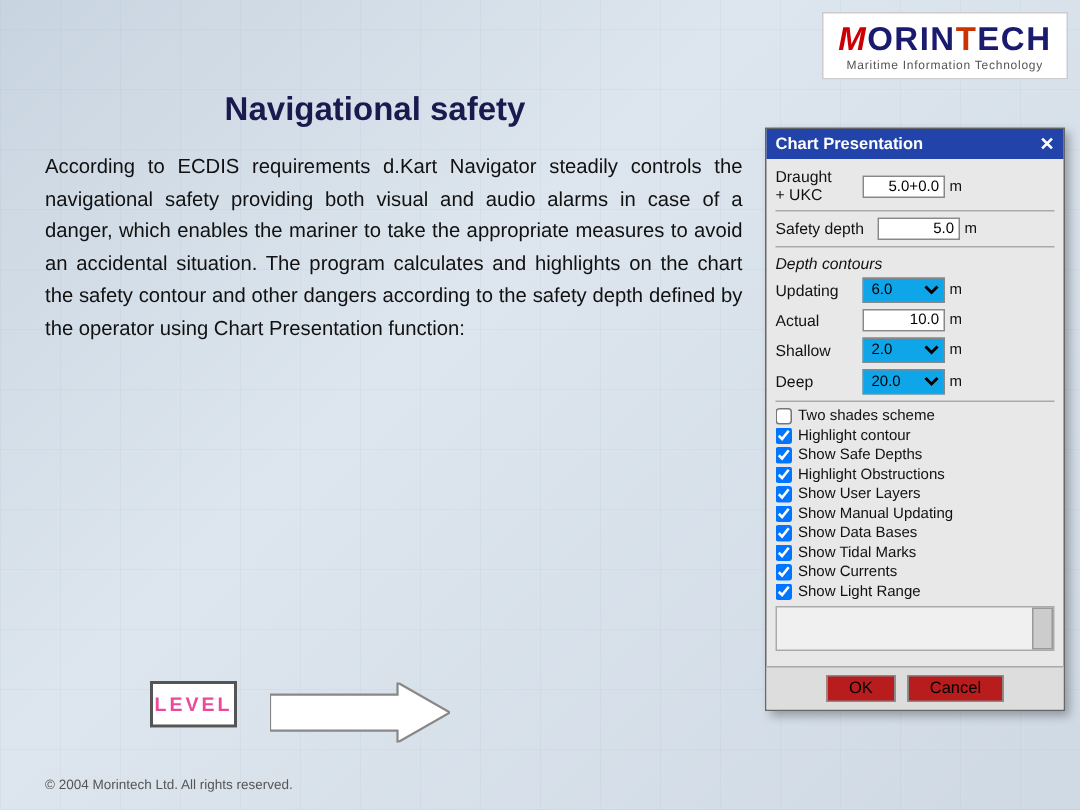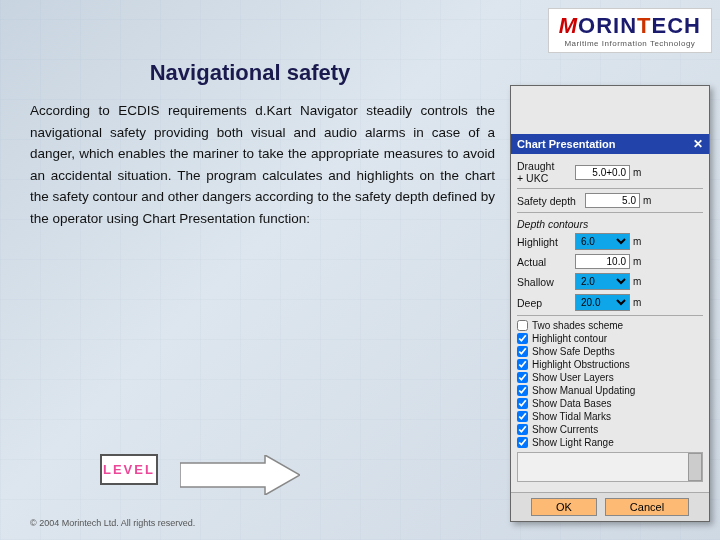--- a/index.html
+++ b/index.html
@@ -124,21 +124,20 @@
     }
     .dialog-titlebar {
       background: #2244aa;
       color: white;
       padding: 3px 6px;
       display: flex;
       justify-content: space-between;
       align-items: center;
       font-size: 11px;
       font-weight: bold;
-      margin-top: 48px;
     }
     .dialog-close {
       cursor: pointer;
       font-size: 12px;
       font-weight: bold;
       color: white;
     }
     .dialog-body {
       padding: 6px;
     }
@@ -226,23 +225,23 @@
     
     .dialog-footer {
       display: flex;
       justify-content: center;
       gap: 8px;
       padding: 5px 6px;
       background: #ddd;
       border-top: 1px solid #aaa;
     }
     .dialog-btn {
-      background: #fdba74;
+      background: #b91c1c;
       border: 1px solid #888;
-      padding: 2px 24px;
+      padding: 2px 14px;
       font-size: 11px;
       cursor: pointer;
     }
   </style>
 </head>
 <body>
 
 <div class="bg"></div>
 
 <div class="logo-area">
@@ -288,21 +287,21 @@
       <span class="form-label" style="min-width:65px;">Safety depth</span>
       <input class="form-input" type="text" value="5.0" style="">
       <span class="form-unit">m</span>
     </div>
 
     <hr class="divider">
 
     <div class="section-title">Depth contours</div>
 
     <div class="form-row">
-      <span class="form-label">Highlight</span>
+      <span class="form-label">Updating</span>
       <select class="form-select">
         <option>6.0</option>
         <option>4.0</option>
         <option>8.0</option>
       </select>
       <span class="form-unit">m</span>
     </div>
 
     <div class="form-row">
       <span class="form-label">Actual</span>

